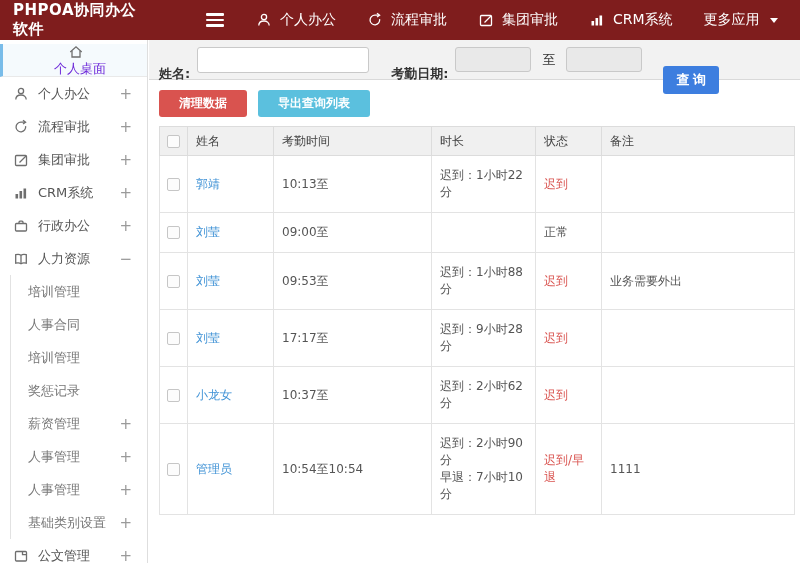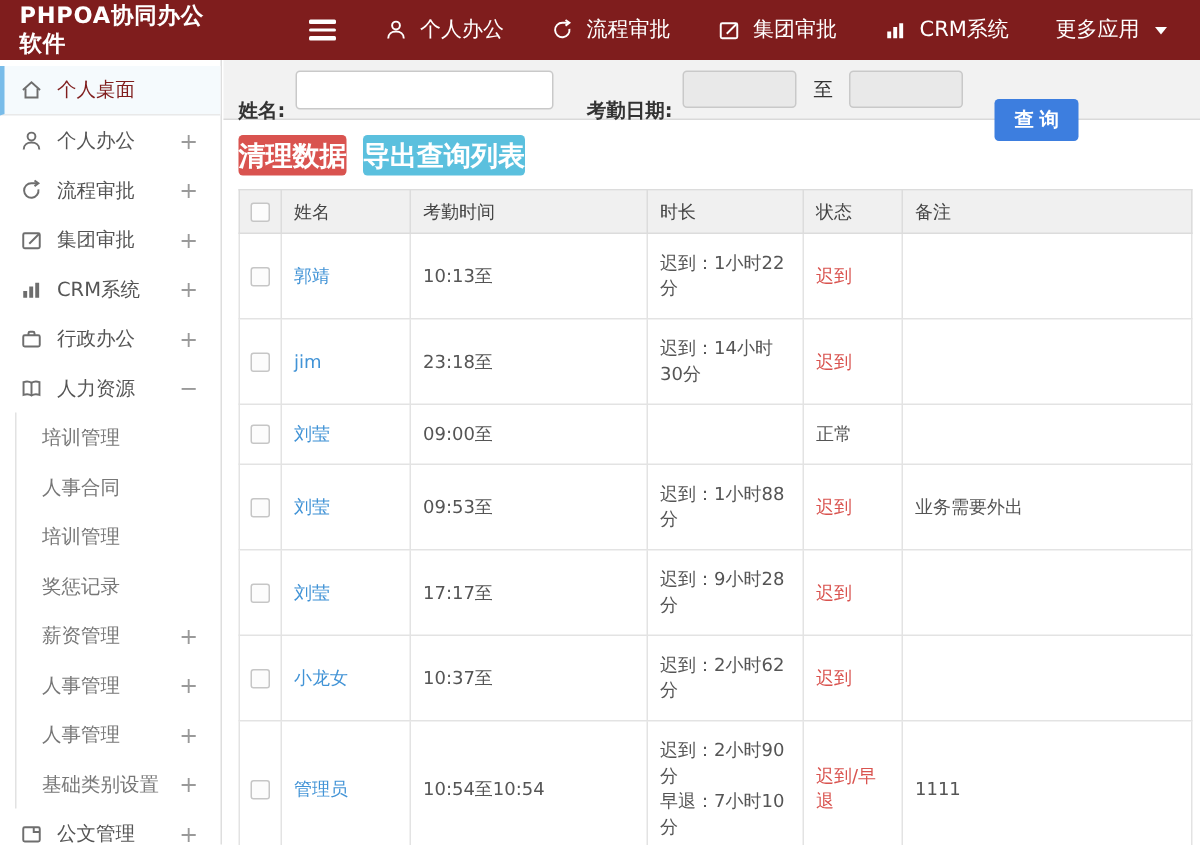--- a/index.html
+++ b/index.html
@@ -21,21 +21,21 @@
 
   
   .sidebar { position:absolute; left:0; top:40px; width:148px; height:523px;
     background:#fff; border-right:1px solid #dedede; padding-top:4px; }
   .side-item { height:33px; display:flex; align-items:center; padding-left:13px;
     font-size:13px; color:#555; cursor:pointer;}
   .side-item .s-icon { width:16px; height:16px; margin-right:9px; color:#6e6e6e; flex:none;}
   .side-item .s-icon svg { display:block;}
   .expand { margin-left:auto; margin-right:15px; color:#9a9a9a; font-size:15px; font-weight:normal;}
   .side-item.active { border-left:3px solid #79bce9; background:#f5fafd;
-    border-bottom:1px solid #e9e9e9; padding-left:10px; color:#7f1d1d;}
+    border-bottom:1px solid #e9e9e9; padding-left:10px; color:#6d28d9;flex-direction:column;}
   .submenu { border-left:1px solid #e2e2e2; margin-left:10px; }
   .sub-item { height:33px; display:flex; align-items:center; padding-left:17px;
     font-size:13px; color:#777; cursor:pointer;}
 
   
   .main { position:absolute; left:149px; top:40px; width:651px; height:523px; background:#fff;}
   .tabbar { height:32px; background:#ededed; border-top:2px solid #4a9cdb; display:flex;}
   .tab { padding:0 16px; line-height:30px; font-size:13px; font-weight:bold; color:#333; cursor:pointer;}
   .tab.active { color:#4a9cdb; }
   .tab.inactive { background:#fff; border-left:1px solid #ddd; border-right:1px solid #ddd;}
@@ -46,22 +46,22 @@
   .inp-name { width:172px; height:26px; border:1px solid #c9c9c9; border-radius:3px;
     background:#fff; outline:none; padding:0 6px; font-size:12px;}
   .lbl-date { margin-left:22px;}
   .inp-date { width:76px; height:25px; border:1px solid #c9c9c9; border-radius:3px;
     background:#e9e9e9; outline:none; padding:0 6px; font-size:12px;}
   .to { margin:0 11px; }
   .btn-query { margin-left:21px; height:28px; padding:0 13px; background:#3d7edf;
     color:#fff; border:none; border-radius:3px; font-size:13px; font-weight:bold; cursor:pointer;margin-top:40px;}
 
   .actionbar { display:flex; gap:11px; margin:10px 0 9px 10px;}
-  .btn { height:27px; padding:0 0; border:none; border-radius:3px; color:#fff;
-    font-size:18px; font-weight:bold; cursor:pointer;}
+  .btn { height:27px; padding:0 20px; border:none; border-radius:3px; color:#fff;
+    font-size:12px; font-weight:bold; cursor:pointer;}
   .btn-clean { background:#d9534f;}
   .btn-export { background:#5bc0de;}
 
   table.att { border-collapse:collapse; margin-left:10px; width:636px; font-size:12px;
     table-layout:fixed;}
   .att th { background:#f0f0f0; border:1px solid #dcdcdc; height:29px; text-align:left;
     padding:0 8px; color:#444; font-weight:normal;}
   .att td { border:1px solid #e3e3e3; padding:11px 8px; color:#555; vertical-align:middle;
     line-height:17px;}
   .col-cb { width:28px;} .col-name { width:86px;} .col-time { width:158px;}
@@ -284,28 +284,20 @@
       <tr>
         <td class="cb"><input type="checkbox" style=""></td>
         <td><span class="name-link">郭靖</span></td>
         <td>10:13至</td>
         <td class="dur">迟到：1小时22分</td>
         <td style="color: rgb(217, 83, 79);">迟到</td>
         <td></td>
       </tr>
       <tr>
         <td class="cb"><input type="checkbox" style=""></td>
-        <td><span class="name-link">jim</span></td>
-        <td>23:18至</td>
-        <td class="dur">迟到：14小时30分</td>
-        <td style="color: rgb(217, 83, 79);">迟到</td>
-        <td></td>
-      </tr>
-      <tr>
-        <td class="cb"><input type="checkbox" style=""></td>
         <td><span class="name-link">刘莹</span></td>
         <td>09:00至</td>
         <td class="dur"></td>
         <td style="color: rgb(85, 85, 85);">正常</td>
         <td></td>
       </tr>
       <tr>
         <td class="cb"><input type="checkbox" style=""></td>
         <td><span class="name-link">刘莹</span></td>
         <td>09:53至</td>

